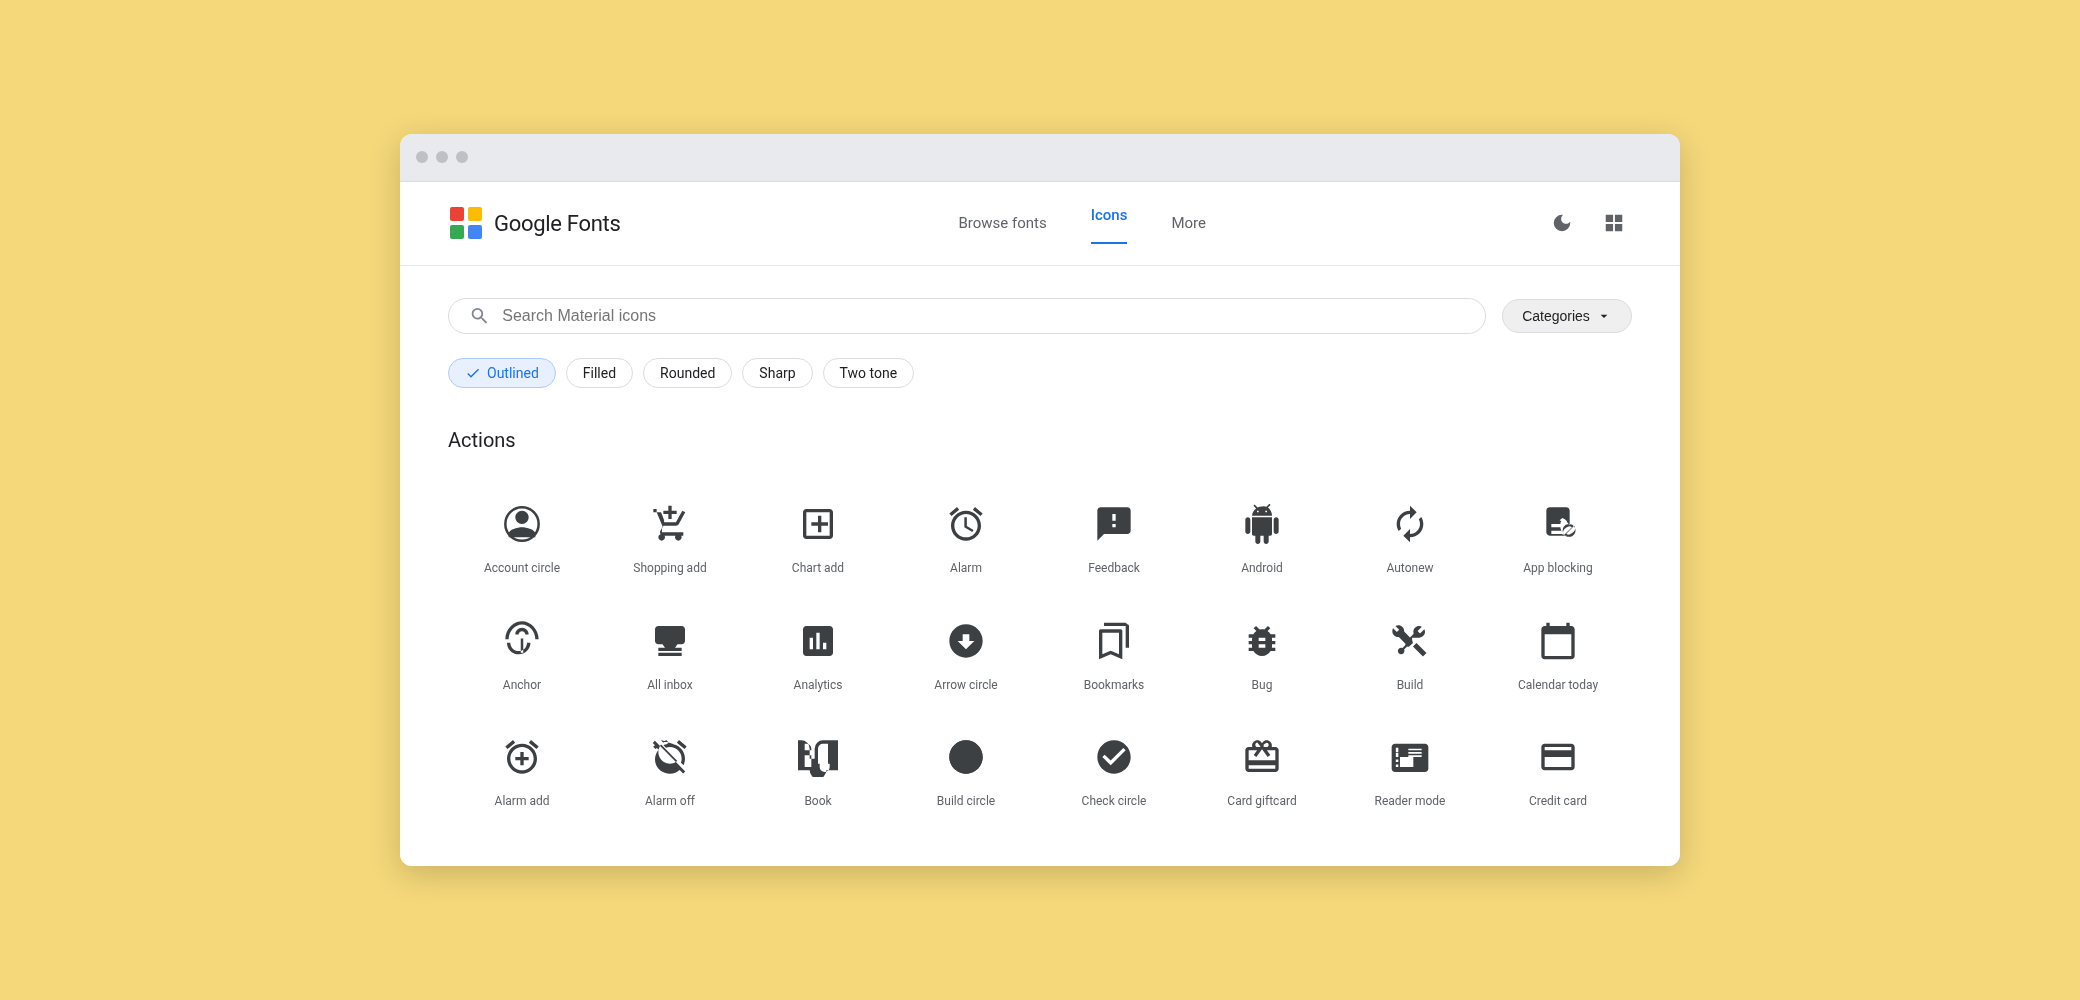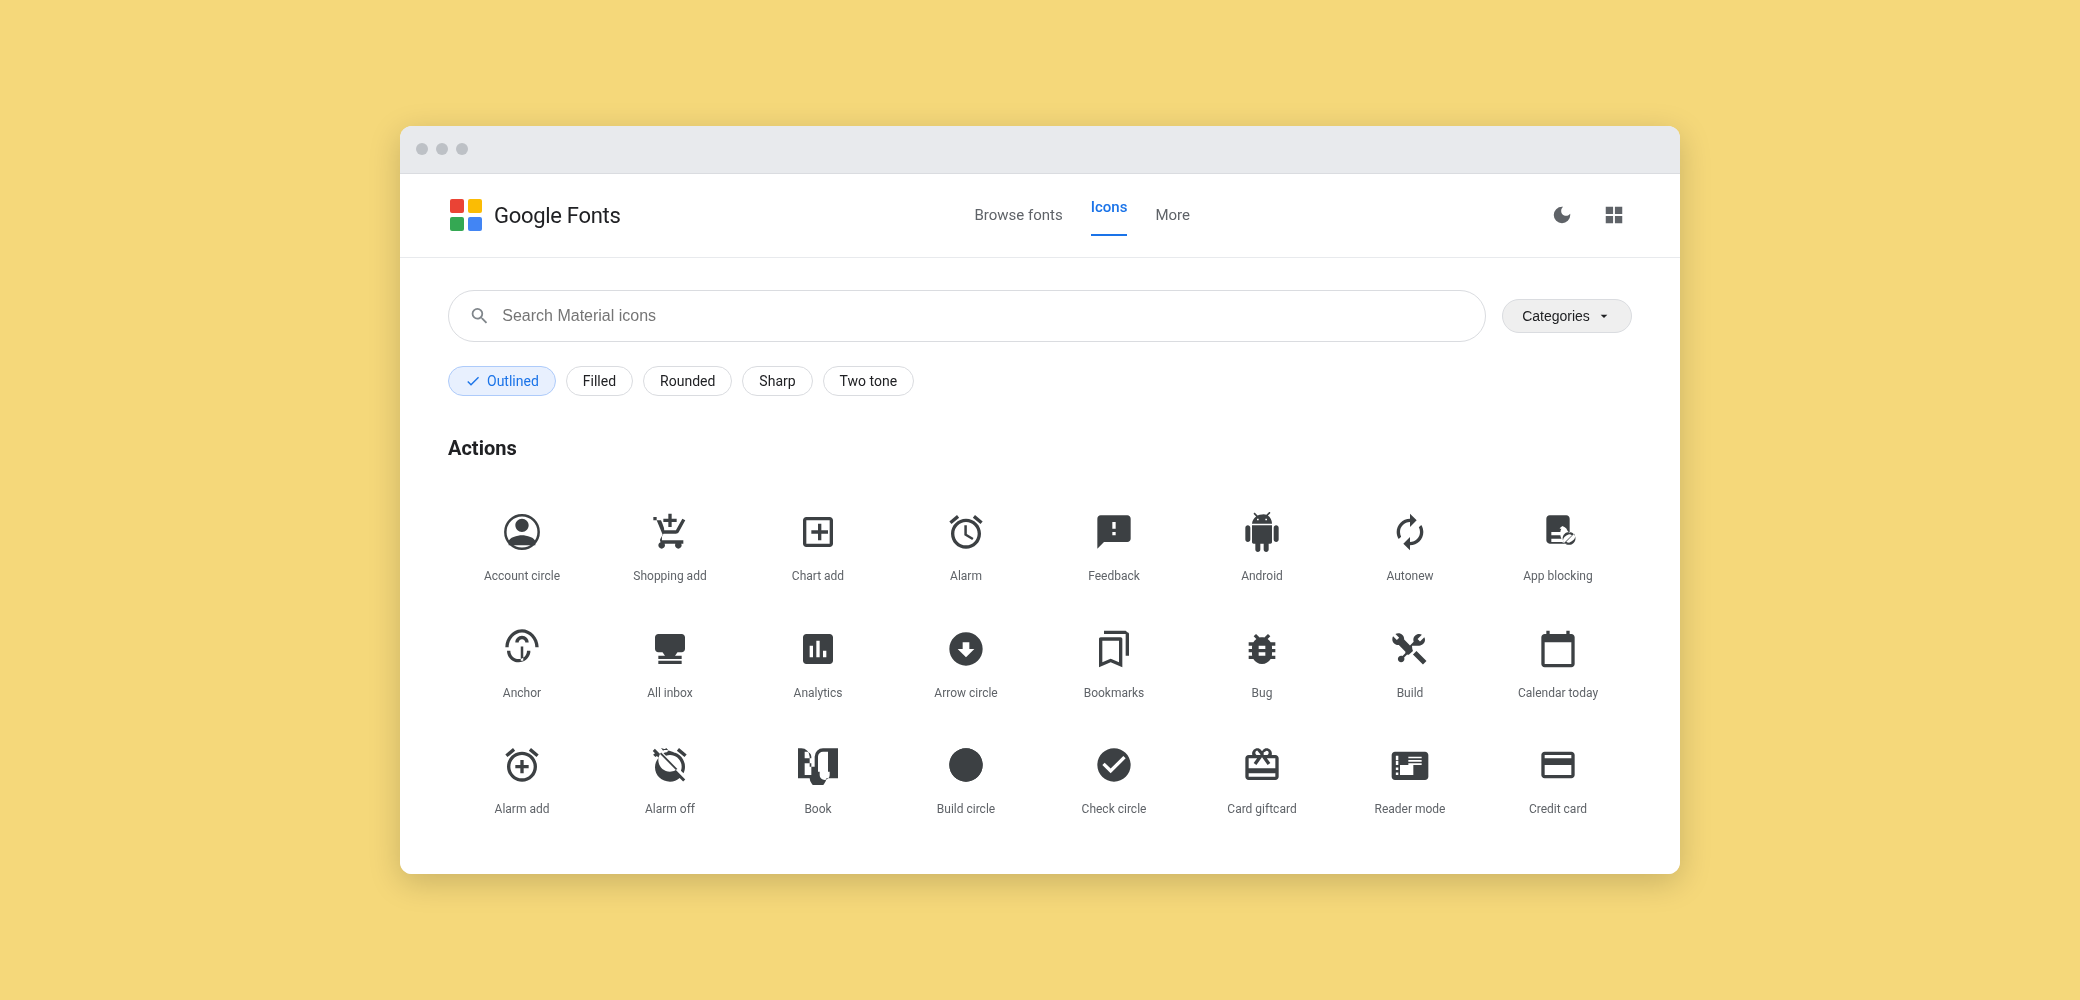--- a/index.html
+++ b/index.html
@@ -66,21 +66,21 @@
     .logo-text {
       font-size: 22px;
       font-weight: 400;
       color: #202124;
       letter-spacing: -0.3px;
     }
 
     .nav-links {
       display: flex;
       align-items: center;
-      gap: 28px;
+      gap: 44px;
     }
 
     .nav-link {
       font-size: 15px;
       color: #5f6368;
       cursor: pointer;
       text-decoration: none;
       padding: 4px 0;
     }
 
@@ -165,21 +165,21 @@
       color: #1a73e8;
     }
 
     
     .content-area {
       padding: 0 48px 40px 48px;
     }
 
     .section-title {
       font-size: 20px;
-      font-weight: 700;
+      font-weight: 400;
       color: #202124;
       margin-bottom: 24px;
       margin-top: 16px;
     }
 
     .icons-grid {
       display: grid;
       grid-template-columns: repeat(8, 1fr);
       gap: 0;
     }
@@ -224,21 +224,21 @@
       gap: 16px;
     }
 
     .search-wrapper {
       flex: 1;
       display: flex;
       align-items: center;
       border: 1px solid #dadce0;
       border-radius: 28px;
       padding: 0 20px;
-      height: 52px;
+      height: 36px;
       gap: 12px;
       background: white;
     }
   </style>
 </head>
 <body>
 
 <div class="browser-window">
   <div class="browser-chrome">
     <div class="browser-dot"></div>

